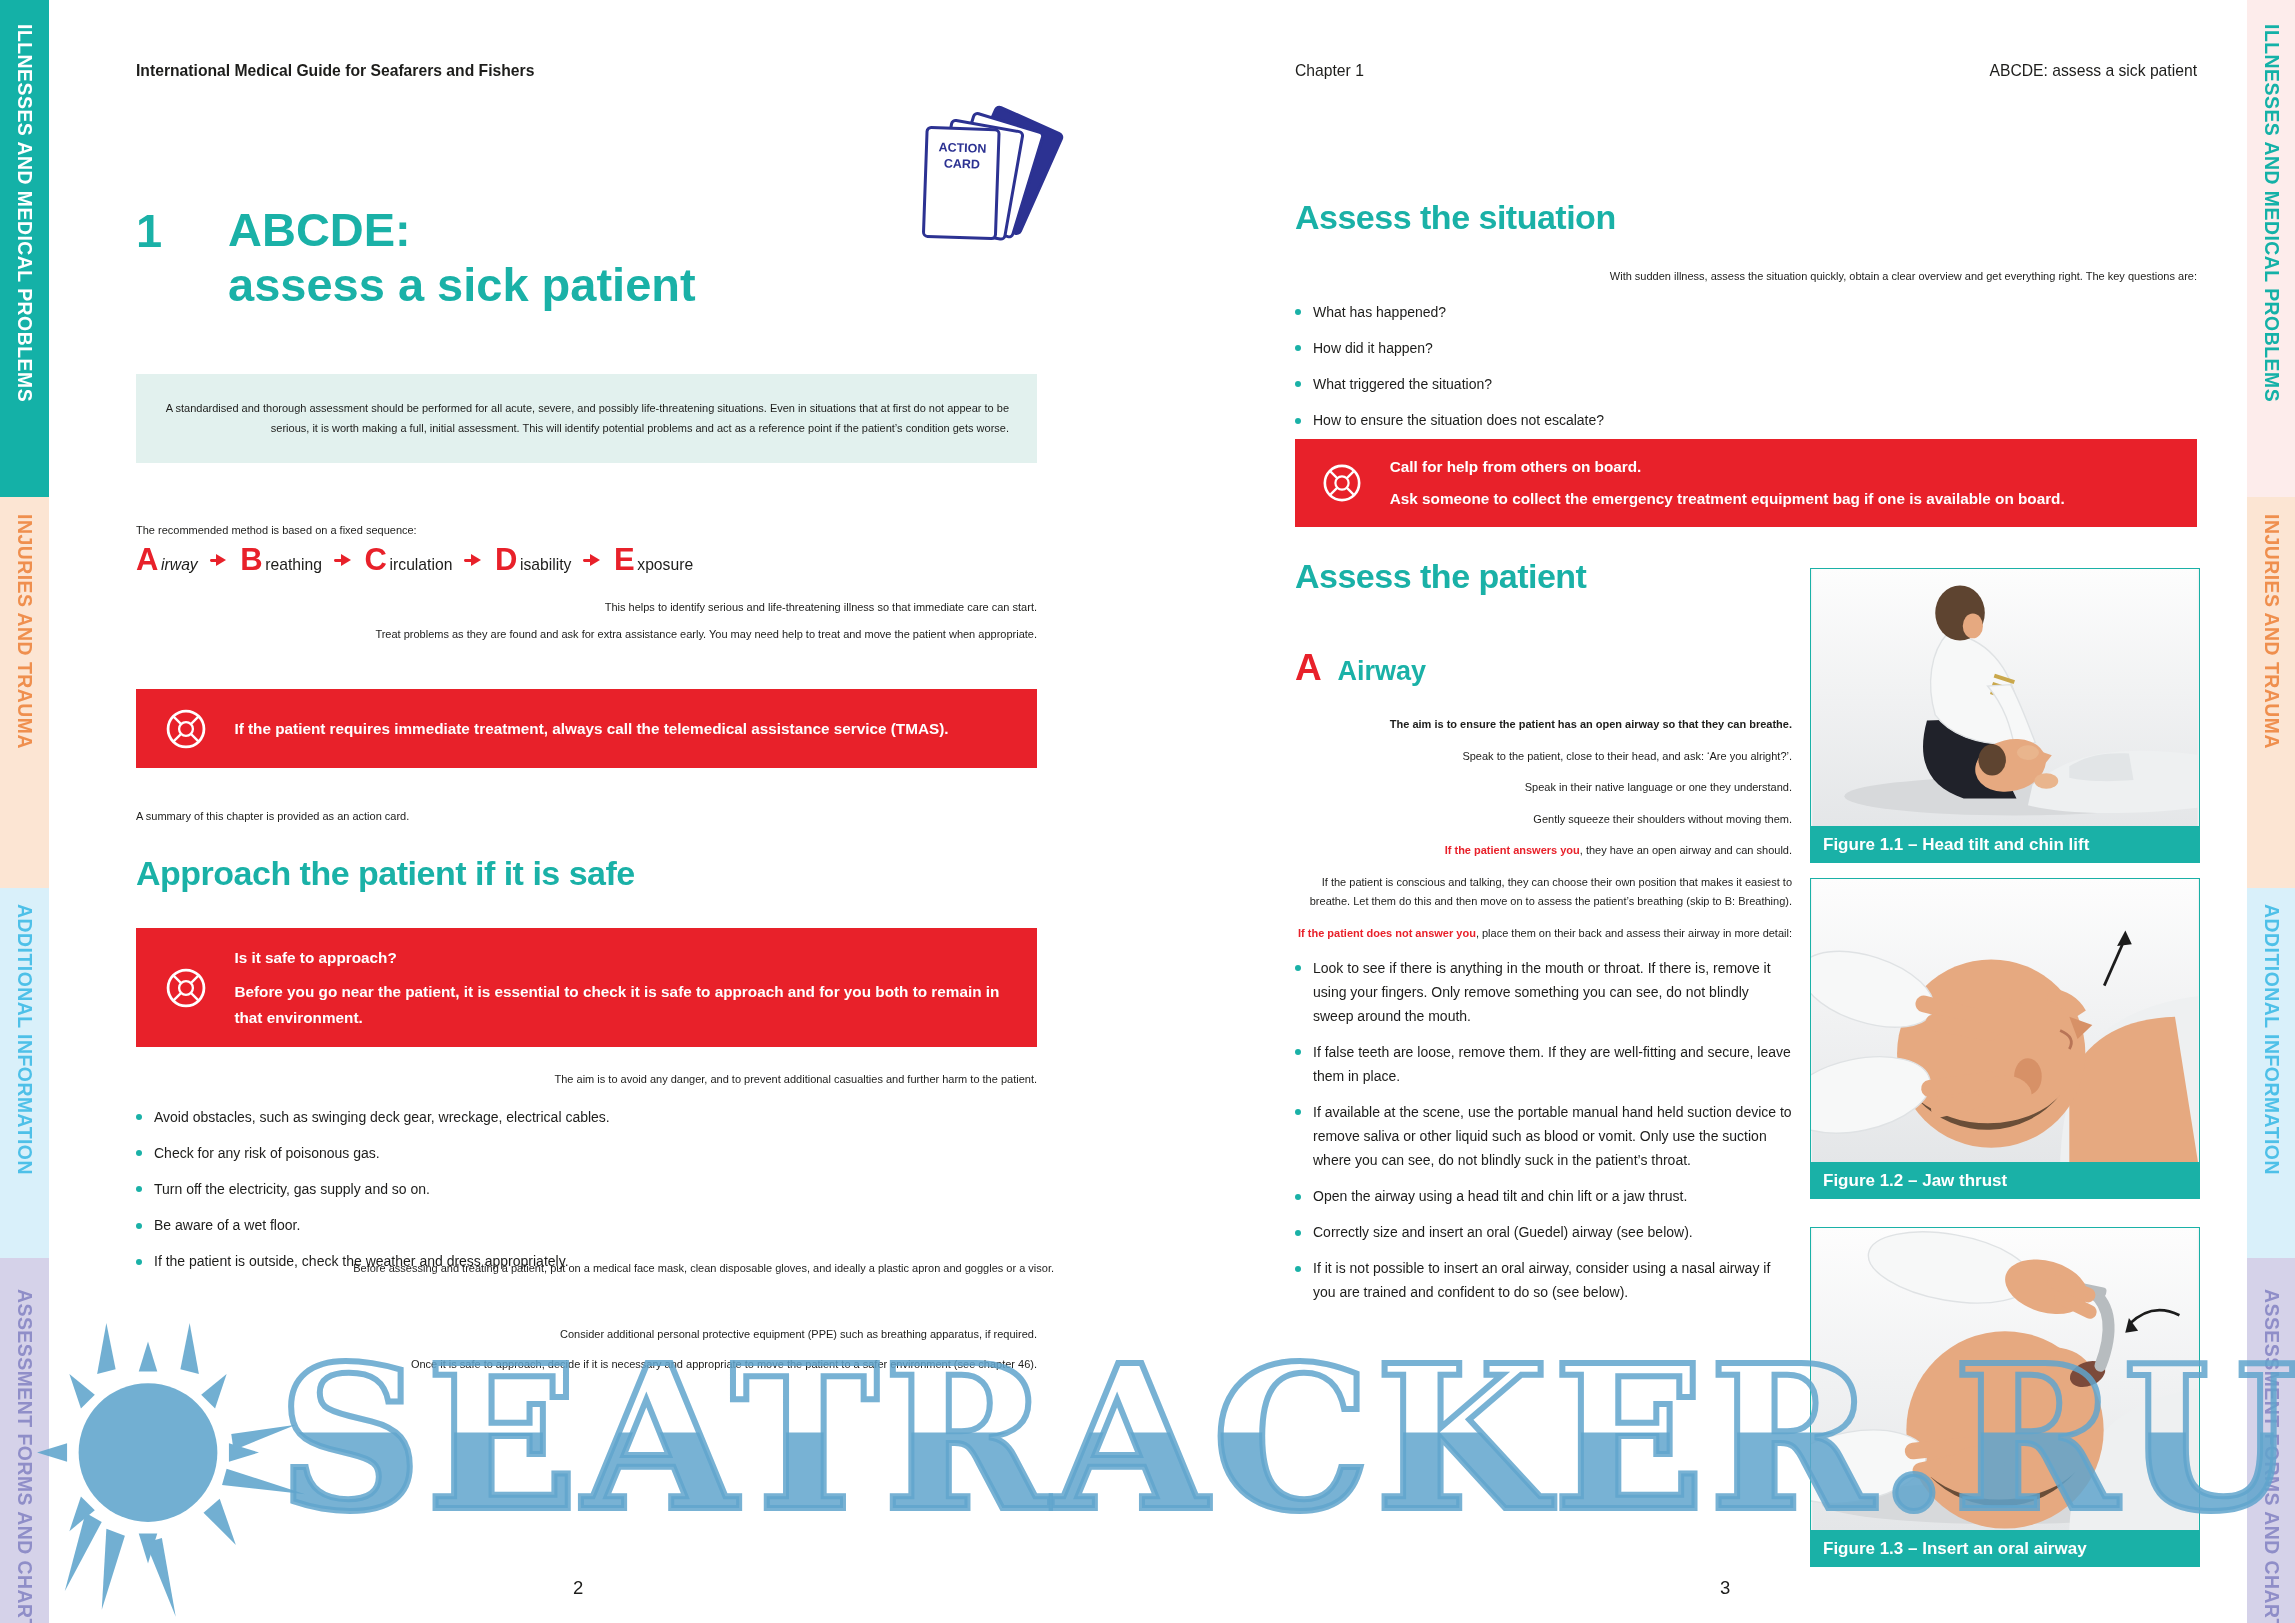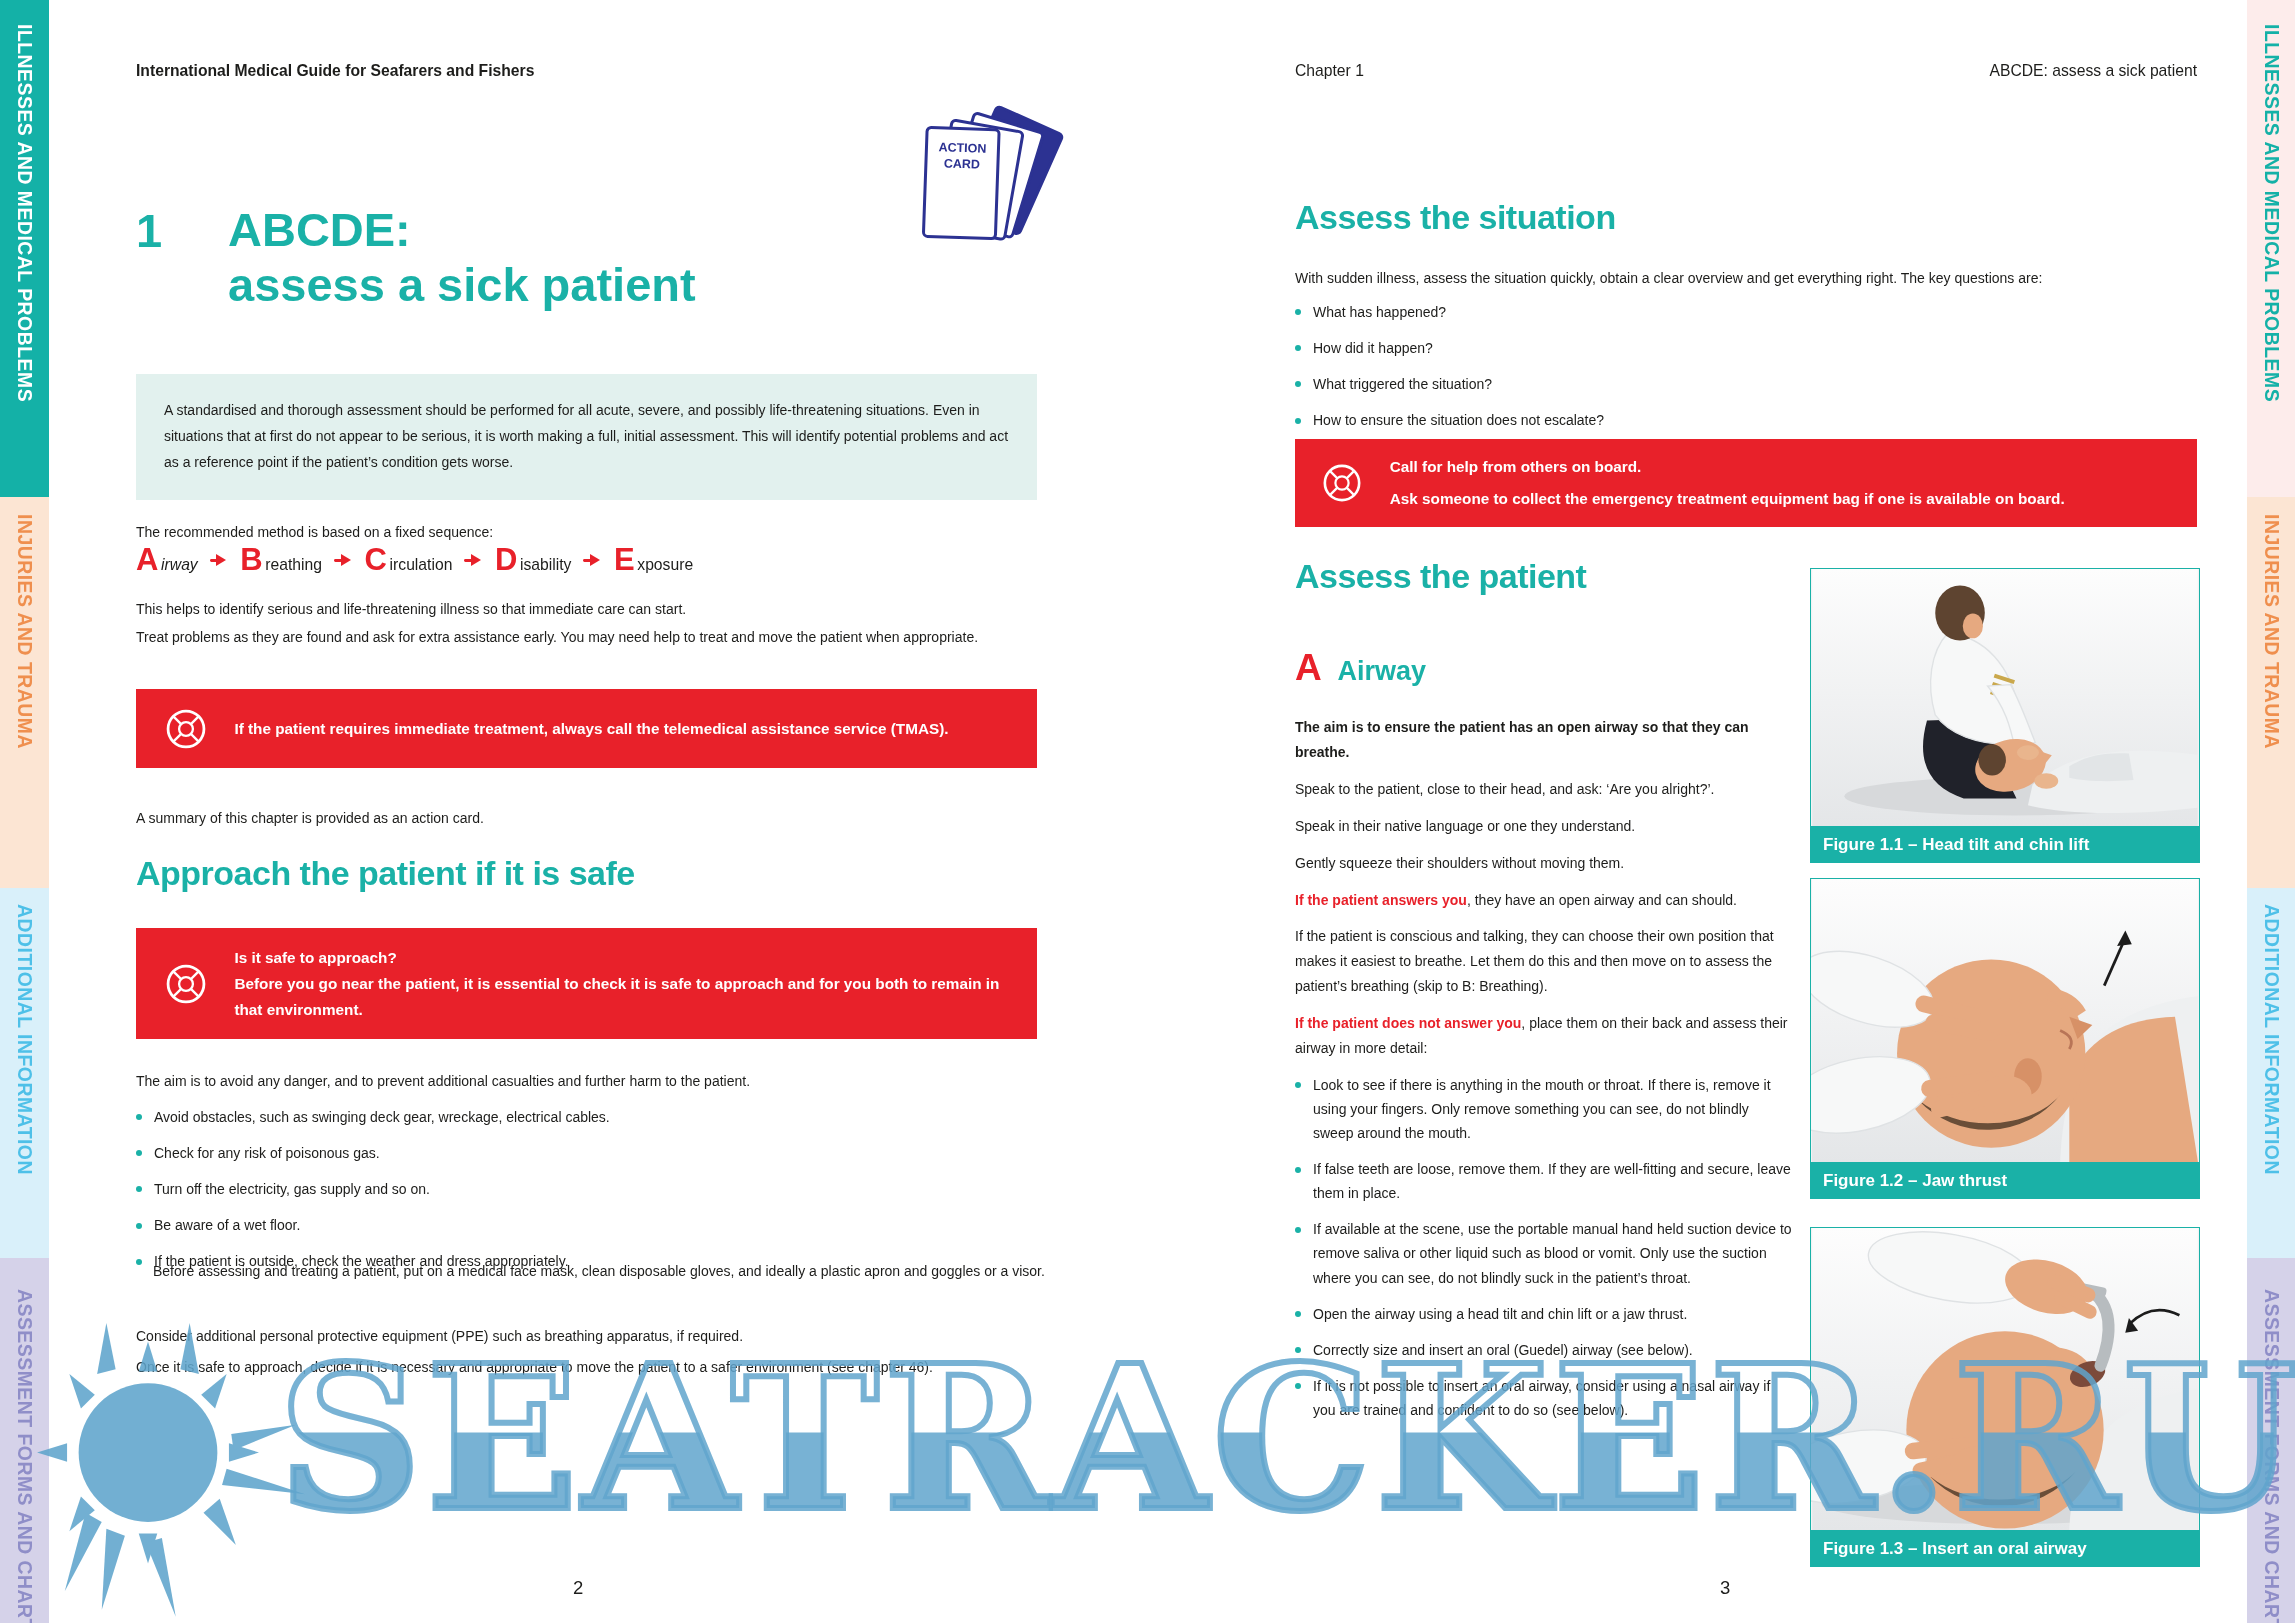--- a/index.html
+++ b/index.html
@@ -14,21 +14,21 @@
     writing-mode:vertical-rl;font-weight:bold;font-size:19.4px;letter-spacing:0.5px;white-space:nowrap;
   }
   
   .running{font-size:15.7px;color:#1d1d1b;}
   .running.bold{font-weight:bold;}
   
   .chapter-num{font-size:47px;font-weight:bold;color:#1ab1a7;}
   .chapter-title{font-size:47px;font-weight:bold;color:#1ab1a7;line-height:1.16;}
   .h1{font-size:34px;font-weight:bold;color:#1ab1a7;letter-spacing:-0.5px;}
   
-  .body-text{font-size:14px;line-height:1.85;}
+  .body-text{font-size:11px;line-height:1.85;text-align:right;}
   .mint-box{background:#e2f1ee;padding:24px 28px;}
   .seq-row{display:flex;align-items:baseline;gap:12px;}
   .seq-initial{font-size:31px;font-weight:bold;color:#e8212a;}
   .seq-rest{font-size:15.7px;color:#1d1d1b;}
   .seq-arrow{position:relative;width:18.5px;height:13px;flex:none;align-self:center;}
   .seq-arrow::before{content:"";position:absolute;left:0;top:5.1px;width:8.3px;height:3.7px;background:#e8212a;border-radius:1.4px;}
   .seq-arrow::after{content:"";position:absolute;left:6.5px;top:0;border-left:10.2px solid #e8212a;border-top:6.5px solid transparent;border-bottom:6.5px solid transparent;}
   .redbox{background:#e8212a;color:#ffffff;display:flex;align-items:center;gap:25.4px;padding:16.7px 27px;}
   .redbox .rtext{font-size:15.3px;font-weight:bold;line-height:1.7;}
   .lifebuoy{flex:none;}
@@ -160,21 +160,21 @@
   <div class="abs redbox" style="left:136px;top:928px;width:901px;box-sizing:border-box;">
     <svg class="lifebuoy" width="46" height="46" viewBox="0 0 100 100">
       <circle cx="50" cy="50" r="39" fill="none" stroke="#ffffff" stroke-width="6"></circle>
       <circle cx="50" cy="50" r="15" fill="none" stroke="#ffffff" stroke-width="5"></circle>
       <line x1="23" y1="23" x2="40" y2="40" stroke="#ffffff" stroke-width="5"></line>
       <line x1="77" y1="23" x2="60" y2="40" stroke="#ffffff" stroke-width="5"></line>
       <line x1="23" y1="77" x2="40" y2="60" stroke="#ffffff" stroke-width="5"></line>
       <line x1="77" y1="77" x2="60" y2="60" stroke="#ffffff" stroke-width="5"></line>
     </svg>
     <div class="rtext">
-      <div style="margin-bottom:0;">Is it safe to approach?</div>
+      <div style="margin-bottom:8px;">Is it safe to approach?</div>
       <div>Before you go near the patient, it is essential to check it is safe to approach and for you both to remain in that environment.</div>
     </div>
   </div>
 
   <div class="abs body-text" style="left:136px;top:1069px;width:901px;">The aim is to avoid any danger, and to prevent additional casualties and further harm to the patient.</div>
 
   <div class="abs" style="left:136px;top:1105px;width:901px;">
     <div class="bullet-row">
         <span class="dot"></span>
         <span class="btext">Avoid obstacles, such as swinging deck gear, wreckage, electrical cables.</span>

